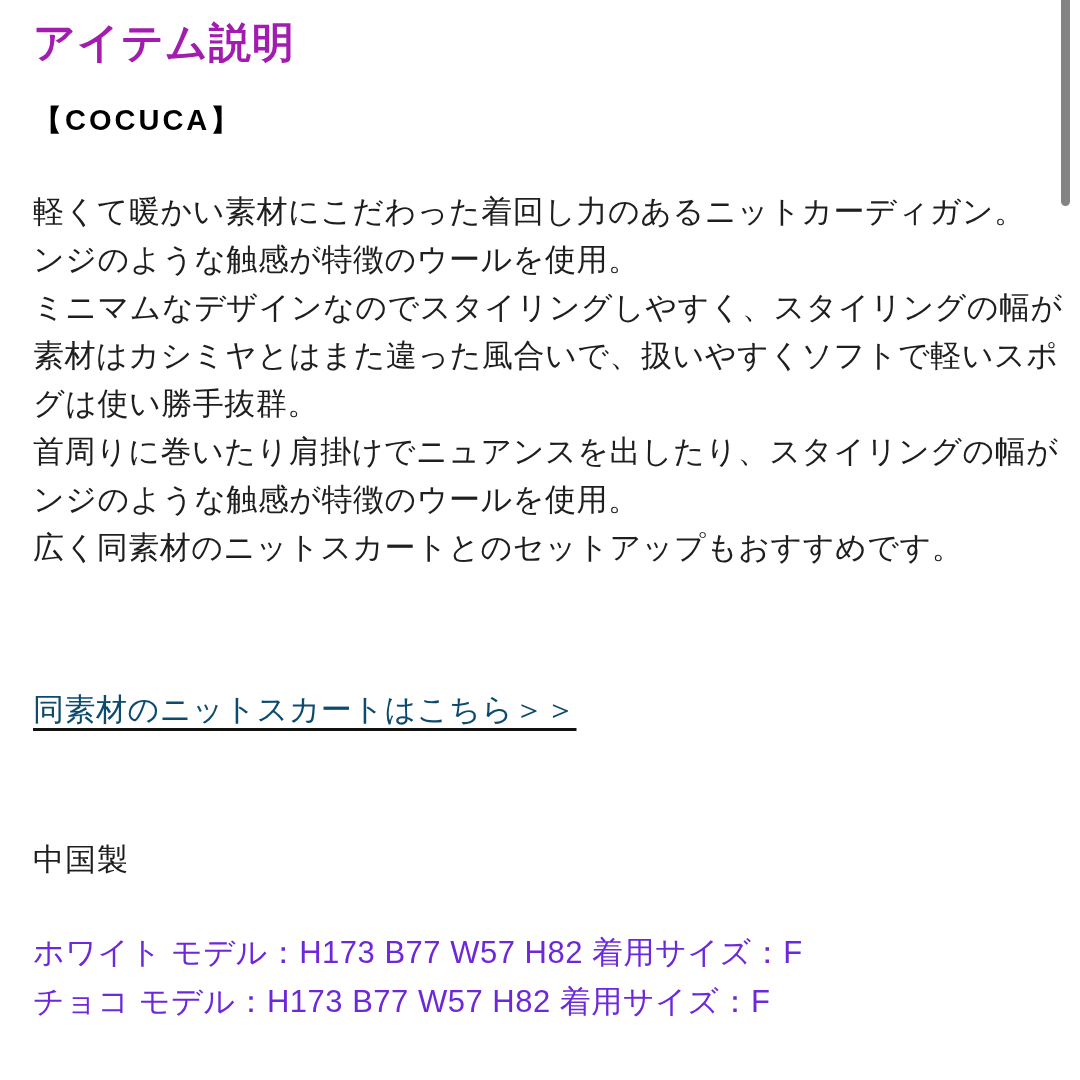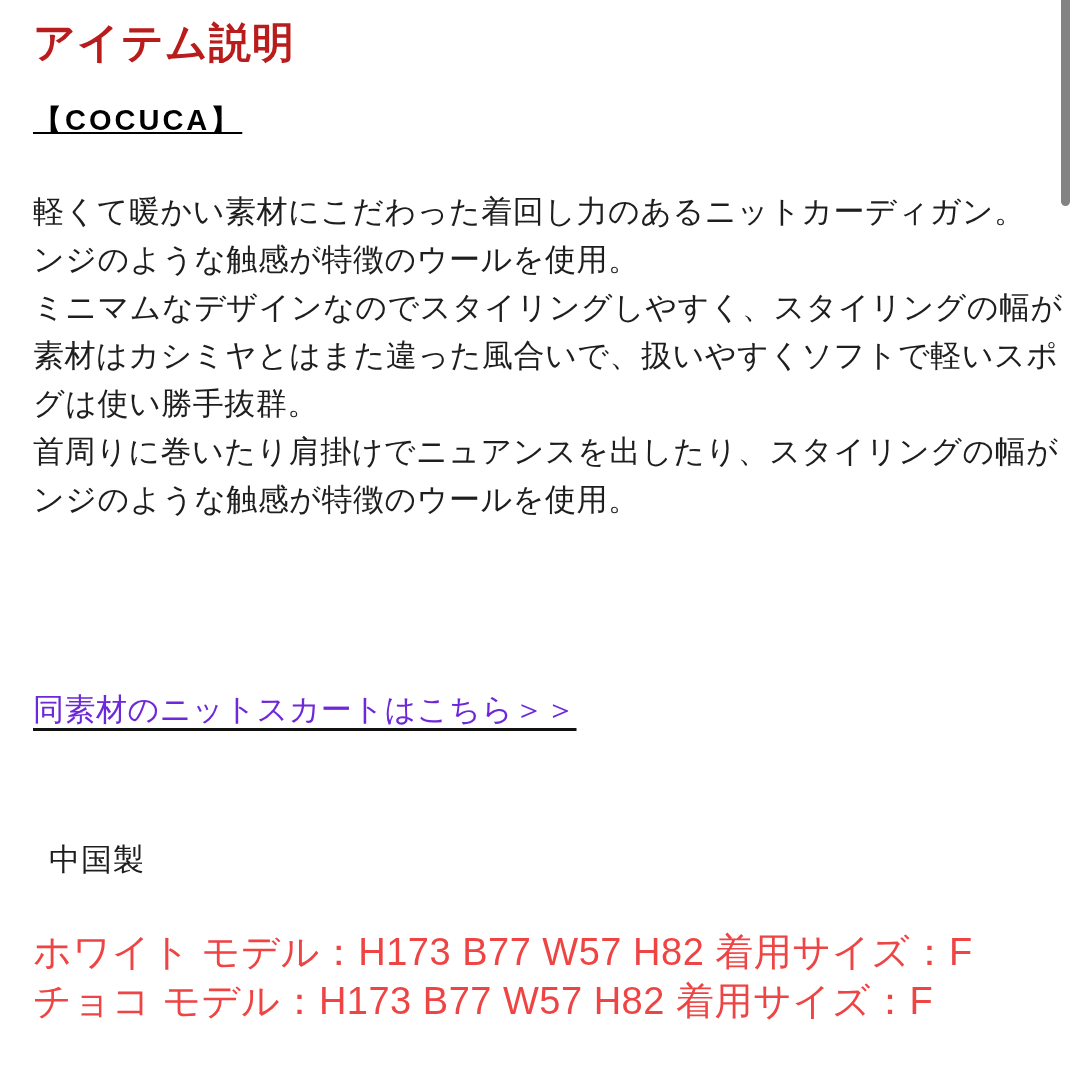--- a/index.html
+++ b/index.html
@@ -15,36 +15,35 @@
     overflow: hidden;
     font-family: "Liberation Sans", "DejaVu Sans", sans-serif;
     color: #1e1e1e;
   }
   .page-title {
     position: absolute;
     left: 33px;
     top: -9px;
     font-size: 42px;
     font-weight: 700;
-    color: #b91c1c;
+    color: #a21caf;
     letter-spacing: 1px;
     line-height: 1.15;
     white-space: nowrap;
     text-align: right;
   }
   .brand-heading {
     position: absolute;
     left: 33px;
     top: 101px;
     font-size: 29px;
     font-weight: 700;
     color: #000000;
     letter-spacing: 3px;
     white-space: nowrap;
-    text-decoration: underline;
   }
   .description {
     position: absolute;
     left: 33px;
     top: 188px;
     width: 1010px;
     font-size: 31px;
     line-height: 48px;
     color: #1e1e1e;
     letter-spacing: 0.5px;
@@ -52,48 +51,47 @@
   .description .line {
     height: 48px;
     white-space: nowrap;
   }
   .skirt-link {
     position: absolute;
     left: 33px;
     top: 686px;
     font-size: 31px;
     line-height: 48px;
-    color: #6d28d9;
+    color: #0c4a6e;
     letter-spacing: 0.5px;
     text-decoration: underline;
     text-decoration-thickness: 3px;
     text-underline-offset: 8px;
     text-decoration-color: #111111;
     white-space: nowrap;
     cursor: pointer;
     text-align: center;
   }
   .origin {
     position: absolute;
     left: 33px;
     top: 836px;
     font-size: 31px;
     line-height: 48px;
     color: #1e1e1e;
     letter-spacing: 1px;
     white-space: nowrap;
-    margin-left: 16px;
   }
   .model-info {
     position: absolute;
     left: 33px;
     top: 928px;
-    font-size: 38px;
+    font-size: 31px;
     line-height: 49px;
-    color: #ef4444;
+    color: #6d28d9;
     letter-spacing: 0.5px;
   }
   .model-info .line {
     height: 49px;
     white-space: nowrap;
   }
   .scrollbar-thumb {
     position: absolute;
     left: 1061px;
     top: -8px;
@@ -113,20 +111,21 @@
   <div class="brand-heading">【COCUCA】</div>
 
   <div class="description">
     <div class="line">軽くて暖かい素材にこだわった着回し力のあるニットカーディガン。</div>
     <div class="line">ンジのような触感が特徴のウールを使用。</div>
     <div class="line">ミニマムなデザインなのでスタイリングしやすく、スタイリングの幅が</div>
     <div class="line">素材はカシミヤとはまた違った風合いで、扱いやすくソフトで軽いスポ</div>
     <div class="line">グは使い勝手抜群。</div>
     <div class="line">首周りに巻いたり肩掛けでニュアンスを出したり、スタイリングの幅が</div>
     <div class="line">ンジのような触感が特徴のウールを使用。</div>
+    <div class="line">広く同素材のニットスカートとのセットアップもおすすめです。</div>
   </div>
 
   <a class="skirt-link">同素材のニットスカートはこちら＞＞</a>
 
   <div class="origin">中国製</div>
 
   <div class="model-info">
     <div class="line">ホワイト モデル：H173 B77 W57 H82 着用サイズ：F</div>
     <div class="line">チョコ モデル：H173 B77 W57 H82 着用サイズ：F</div>
   </div>

